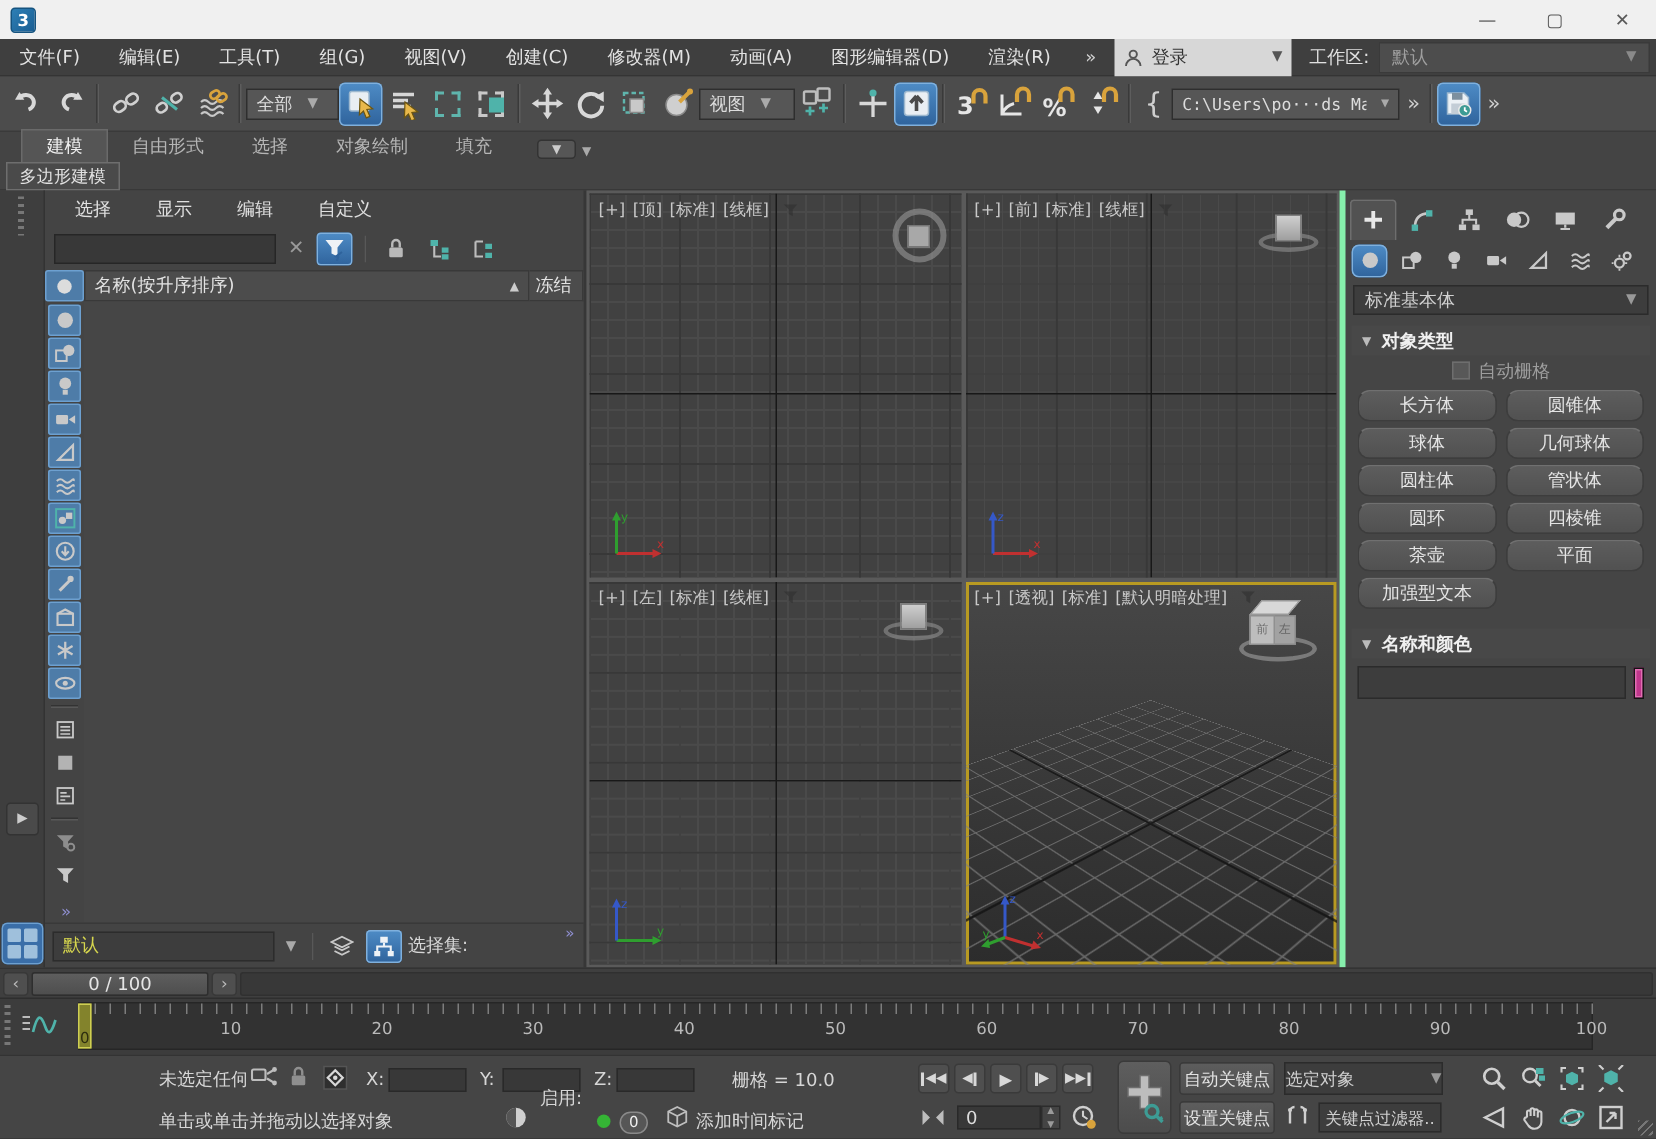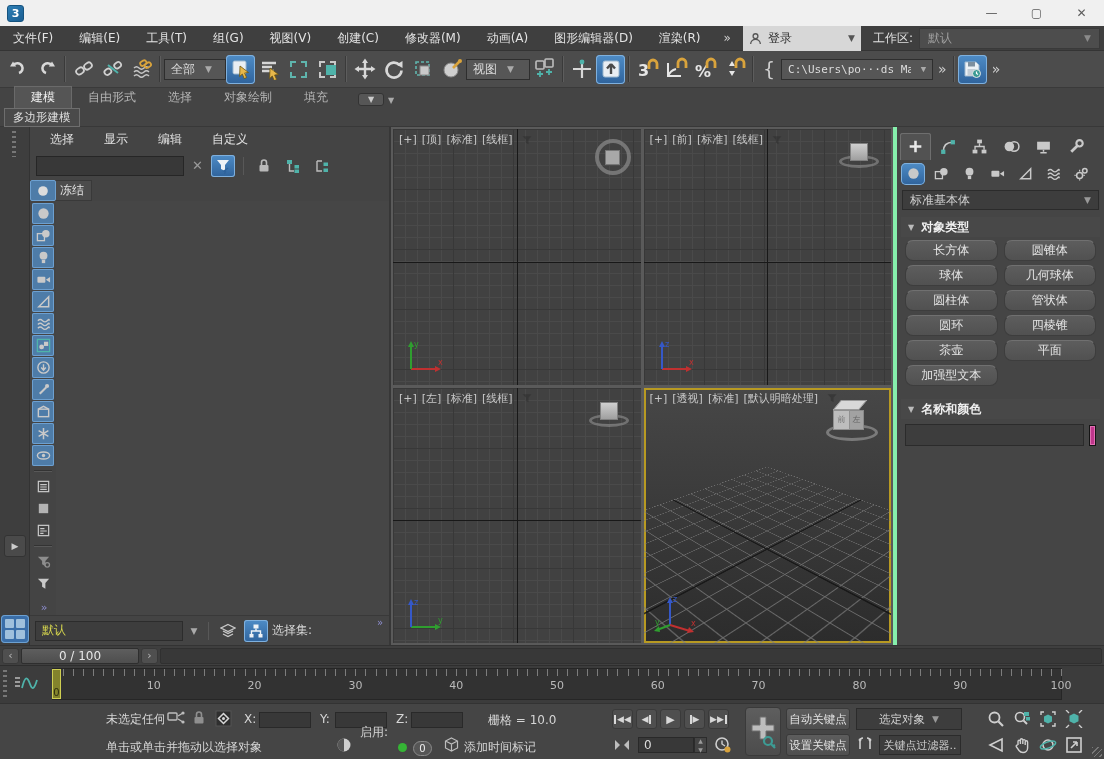--- a/index.html
+++ b/index.html
@@ -133,21 +133,21 @@
 .statusbar{height:56px;background:#454545;border-top:1px solid #333;position:relative;flex:none;font-size:12px}
 .listeners{position:absolute;left:2px;top:2px;width:98px;height:51px;border:1px solid #8a8a8a;display:flex;flex-direction:column}
 .lpink{flex:1;background:#e2cdd1;border-bottom:1px solid #999}
 .lwhite{flex:1;background:#f7f7f7;color:#9a9a9a;display:flex;align-items:center;padding:0 2px;white-space:nowrap;overflow:hidden}
 .sb{position:absolute;display:flex;align-items:center;gap:4px}
 .sb-field{height:16px;background:#383838;border:1px solid #292929}
 .pb-btn{width:21px;height:20px;display:flex;align-items:center;justify-content:center;background:#4f4f4f;border:1px solid #3a3a3a;border-radius:3px;color:#d8d8d8;font-size:9px;gap:1px}
 .bar{display:inline-block;width:2px;height:9px;background:#d8d8d8}
 .keybig{position:absolute;left:745px;top:3px;width:36px;height:49px;background:linear-gradient(#5e5e5e,#4c4c4c);border:1px solid #3a3a3a;border-radius:4px;display:flex;align-items:center;justify-content:center}
 .kbtn{width:64px;height:22px;background:linear-gradient(#5d5d5d,#4f4f4f);border:1px solid #3a3a3a;border-radius:3px;color:#e2e2e2;display:flex;align-items:center;justify-content:center;font-size:11.5px}
-.kselect{width:106px;height:22px;background:#3d3d3d;border:1px solid #2b2b2b;display:flex;align-items:center;padding:0 22px;color:#d0d0d0;font-size:11.5px}
+.kselect{width:106px;height:22px;background:#3d3d3d;border:1px solid #2b2b2b;display:flex;align-items:center;padding:0 0;color:#d0d0d0;font-size:11.5px}
 .kselect .car{margin-left:auto;font-size:9px;color:#999}
 .kfilter{width:82px;height:20px;background:#3d3d3d;border:1px solid #2b2b2b;color:#cfcfcf;display:flex;align-items:center;justify-content:center;font-size:11px}
 .navbtn{width:24px;height:24px;display:flex;align-items:center;justify-content:center;border-radius:3px}
 .pill{min-width:19px;height:15px;border-radius:8px;background:#565656;border:1px solid #8a8a8a;color:#eee;font-size:10px;display:flex;align-items:center;justify-content:center;padding:0 4px}
 .dotg{width:9px;height:9px;border-radius:50%;background:#35b435}
 .spinner{width:13px;height:16px;display:flex;flex-direction:column;align-items:center;justify-content:center;color:#9a9a9a;font-size:6px;line-height:5px;background:#444;border:1px solid #2c2c2c}
 .grip{position:absolute;right:2px;bottom:2px;width:10px;height:10px;background:repeating-linear-gradient(135deg,#777 0 1px,transparent 1px 4px)}
 .clip{overflow:hidden;white-space:nowrap}
 </style>
 </head>
@@ -420,20 +420,24 @@
               <rect x="9.5" y="10.5" width="4.5" height="3.5" fill="#4fb3aa"></rect>
             </svg>
           </div>
       </div>
       <div class="exp-header">
         <div class="hcell-icon">
             <svg width="14" height="14" viewBox="0 0 16 16">
               <circle cx="8" cy="8" r="5.5" fill="#dcdcdc"></circle>
             </svg>
           </div>
+        <div class="hcell-name">
+            <span>名称(按升序排序)</span>
+            <span class="sort">▲</span>
+          </div>
         <div class="hcell-frozen">
             <span>冻结</span>
           </div>
       </div>
       <div class="exp-body">
         <div class="fstrip" id="filter-strip">
             <div class="fbtn active">
               <svg width="15" height="15" viewBox="0 0 16 16">
                 <circle cx="8" cy="8" r="5.5" fill="#c9c9c9"></circle>
               </svg>
@@ -768,20 +772,24 @@
           </div>
         </div>
       <div class="cp-select">
           <span>标准基本体</span>
           <span class="car">▼</span>
         </div>
       <div class="rollout-hdr">
           <span class="rcar">▼</span>
           <span>对象类型</span>
           <span class="grip">⠿</span>
+        </div>
+      <div class="autogrid">
+          <span class="chk"></span>
+          <span>自动栅格</span>
         </div>
       <div class="obj-grid" id="obj-grid">
           <div class="obj-btn">长方体</div>
           <div class="obj-btn">圆锥体</div>
           <div class="obj-btn">球体</div>
           <div class="obj-btn">几何球体</div>
           <div class="obj-btn">圆柱体</div>
           <div class="obj-btn">管状体</div>
           <div class="obj-btn">圆环</div>
           <div class="obj-btn">四棱锥</div>

